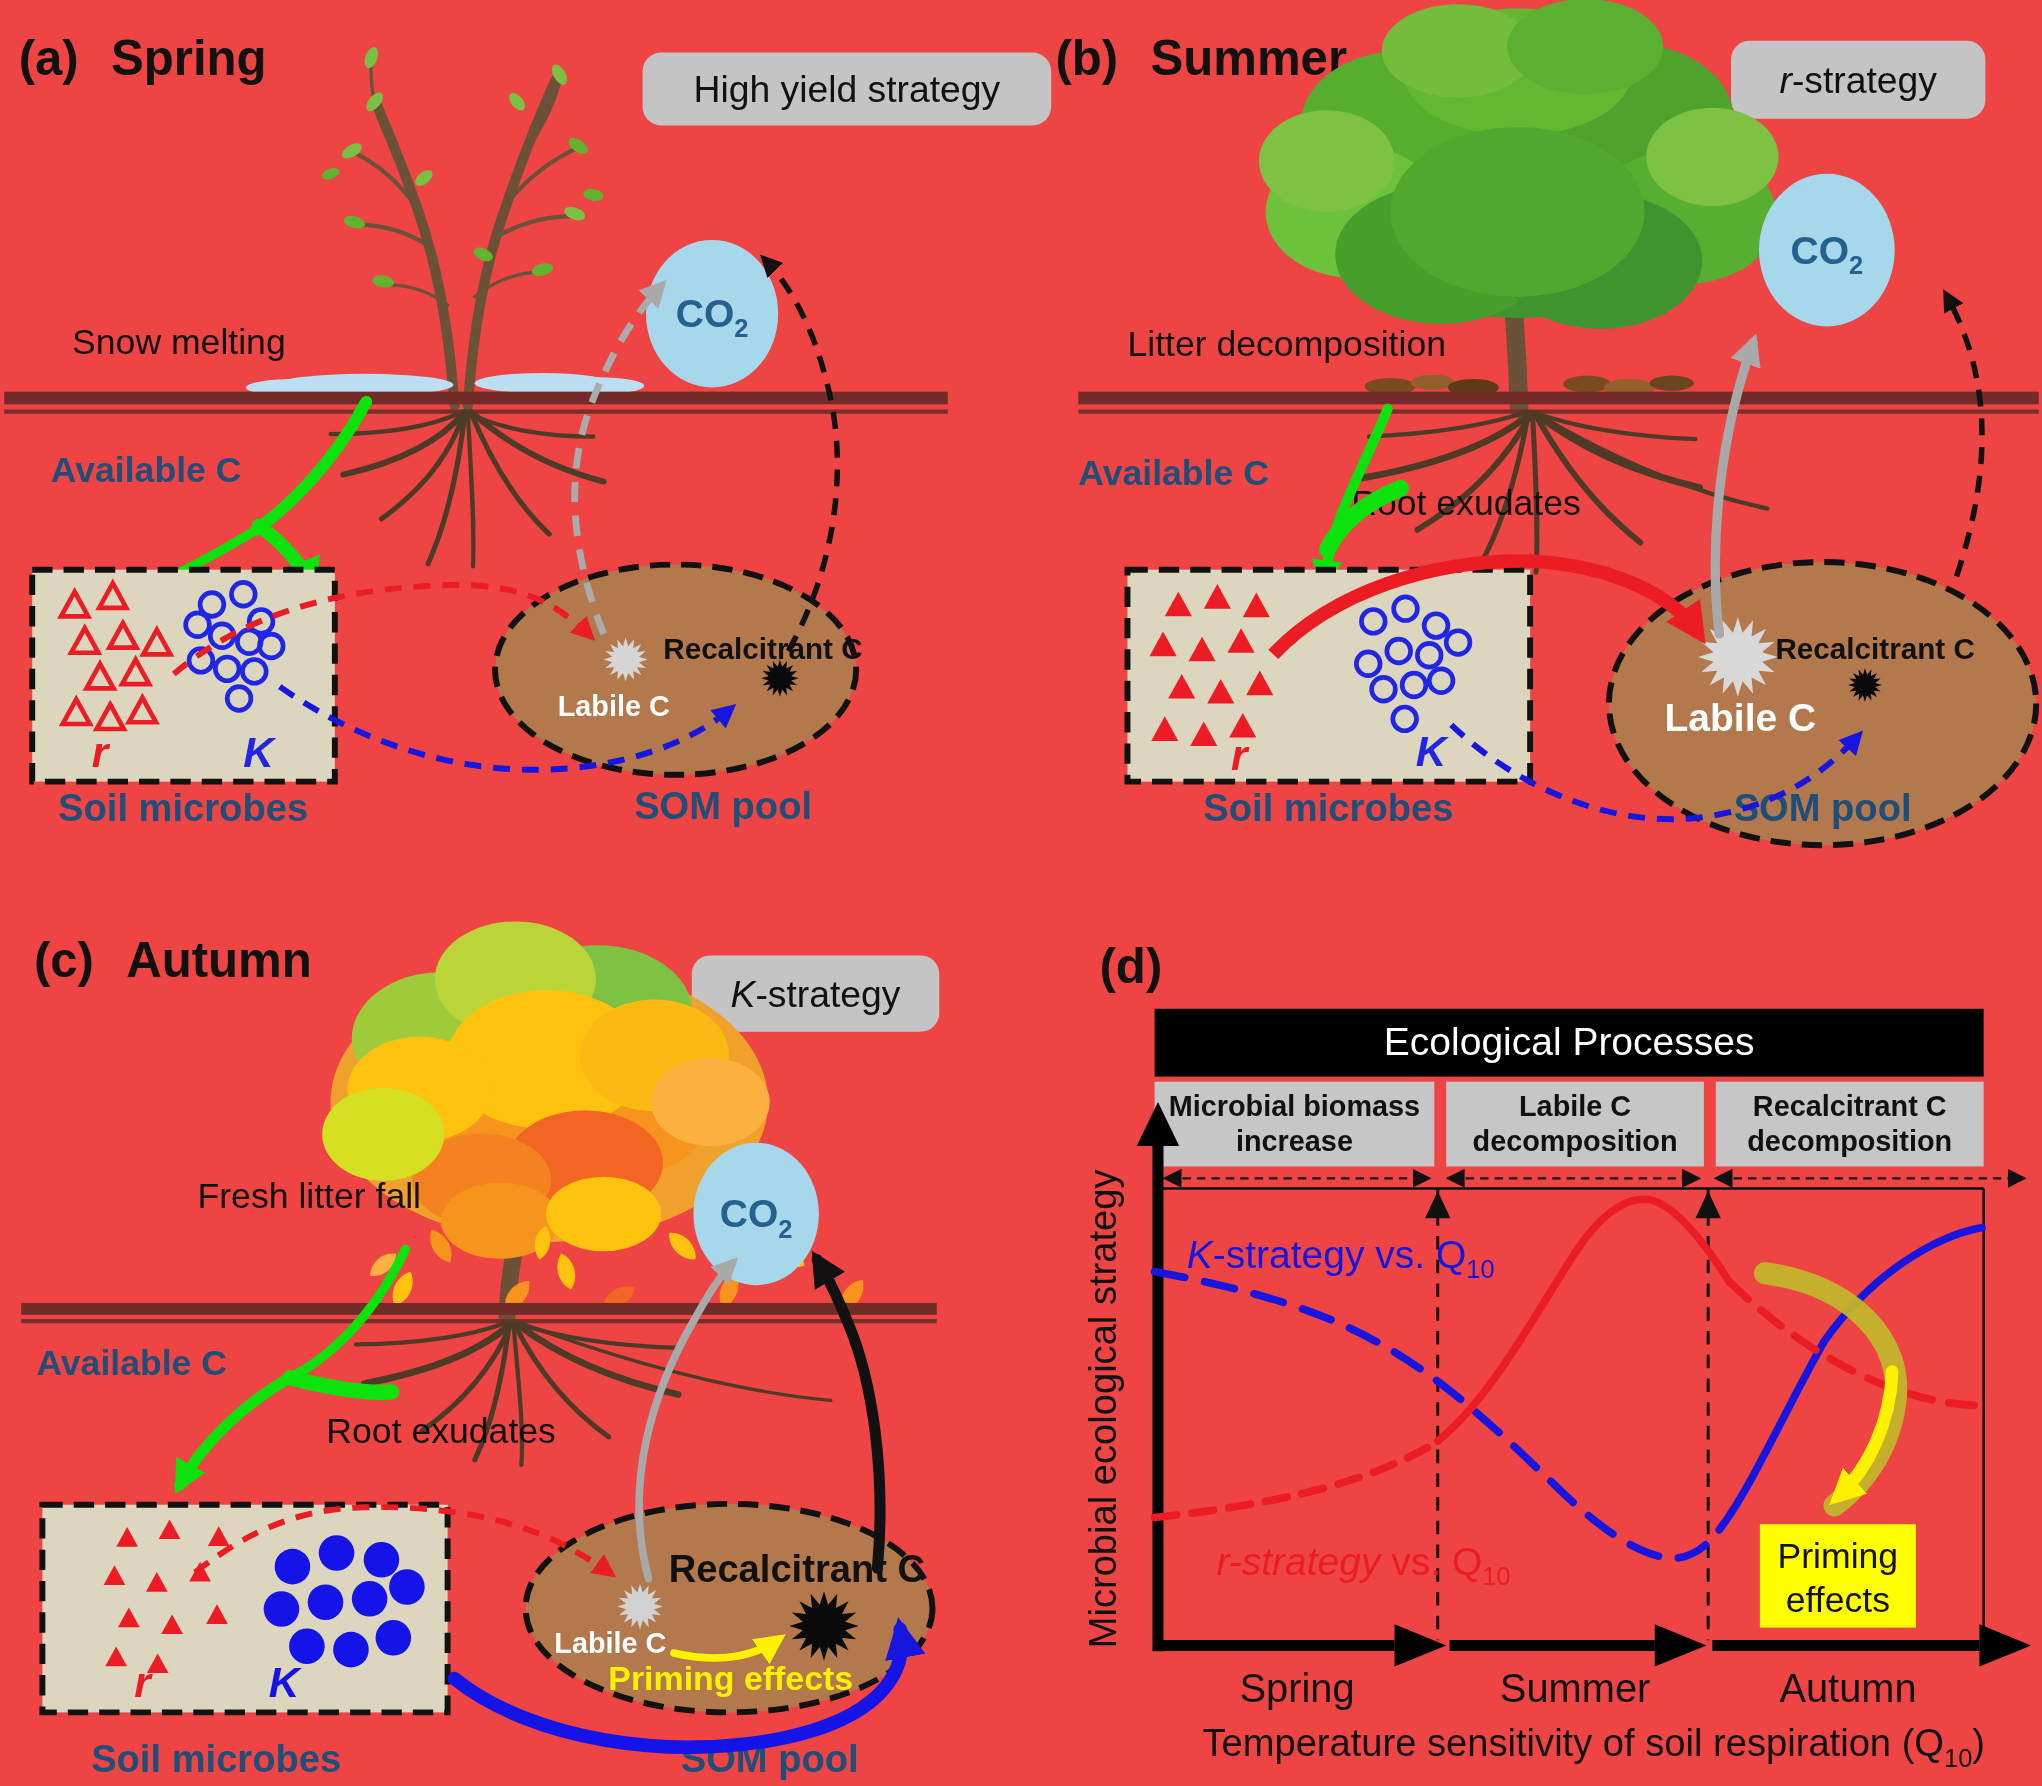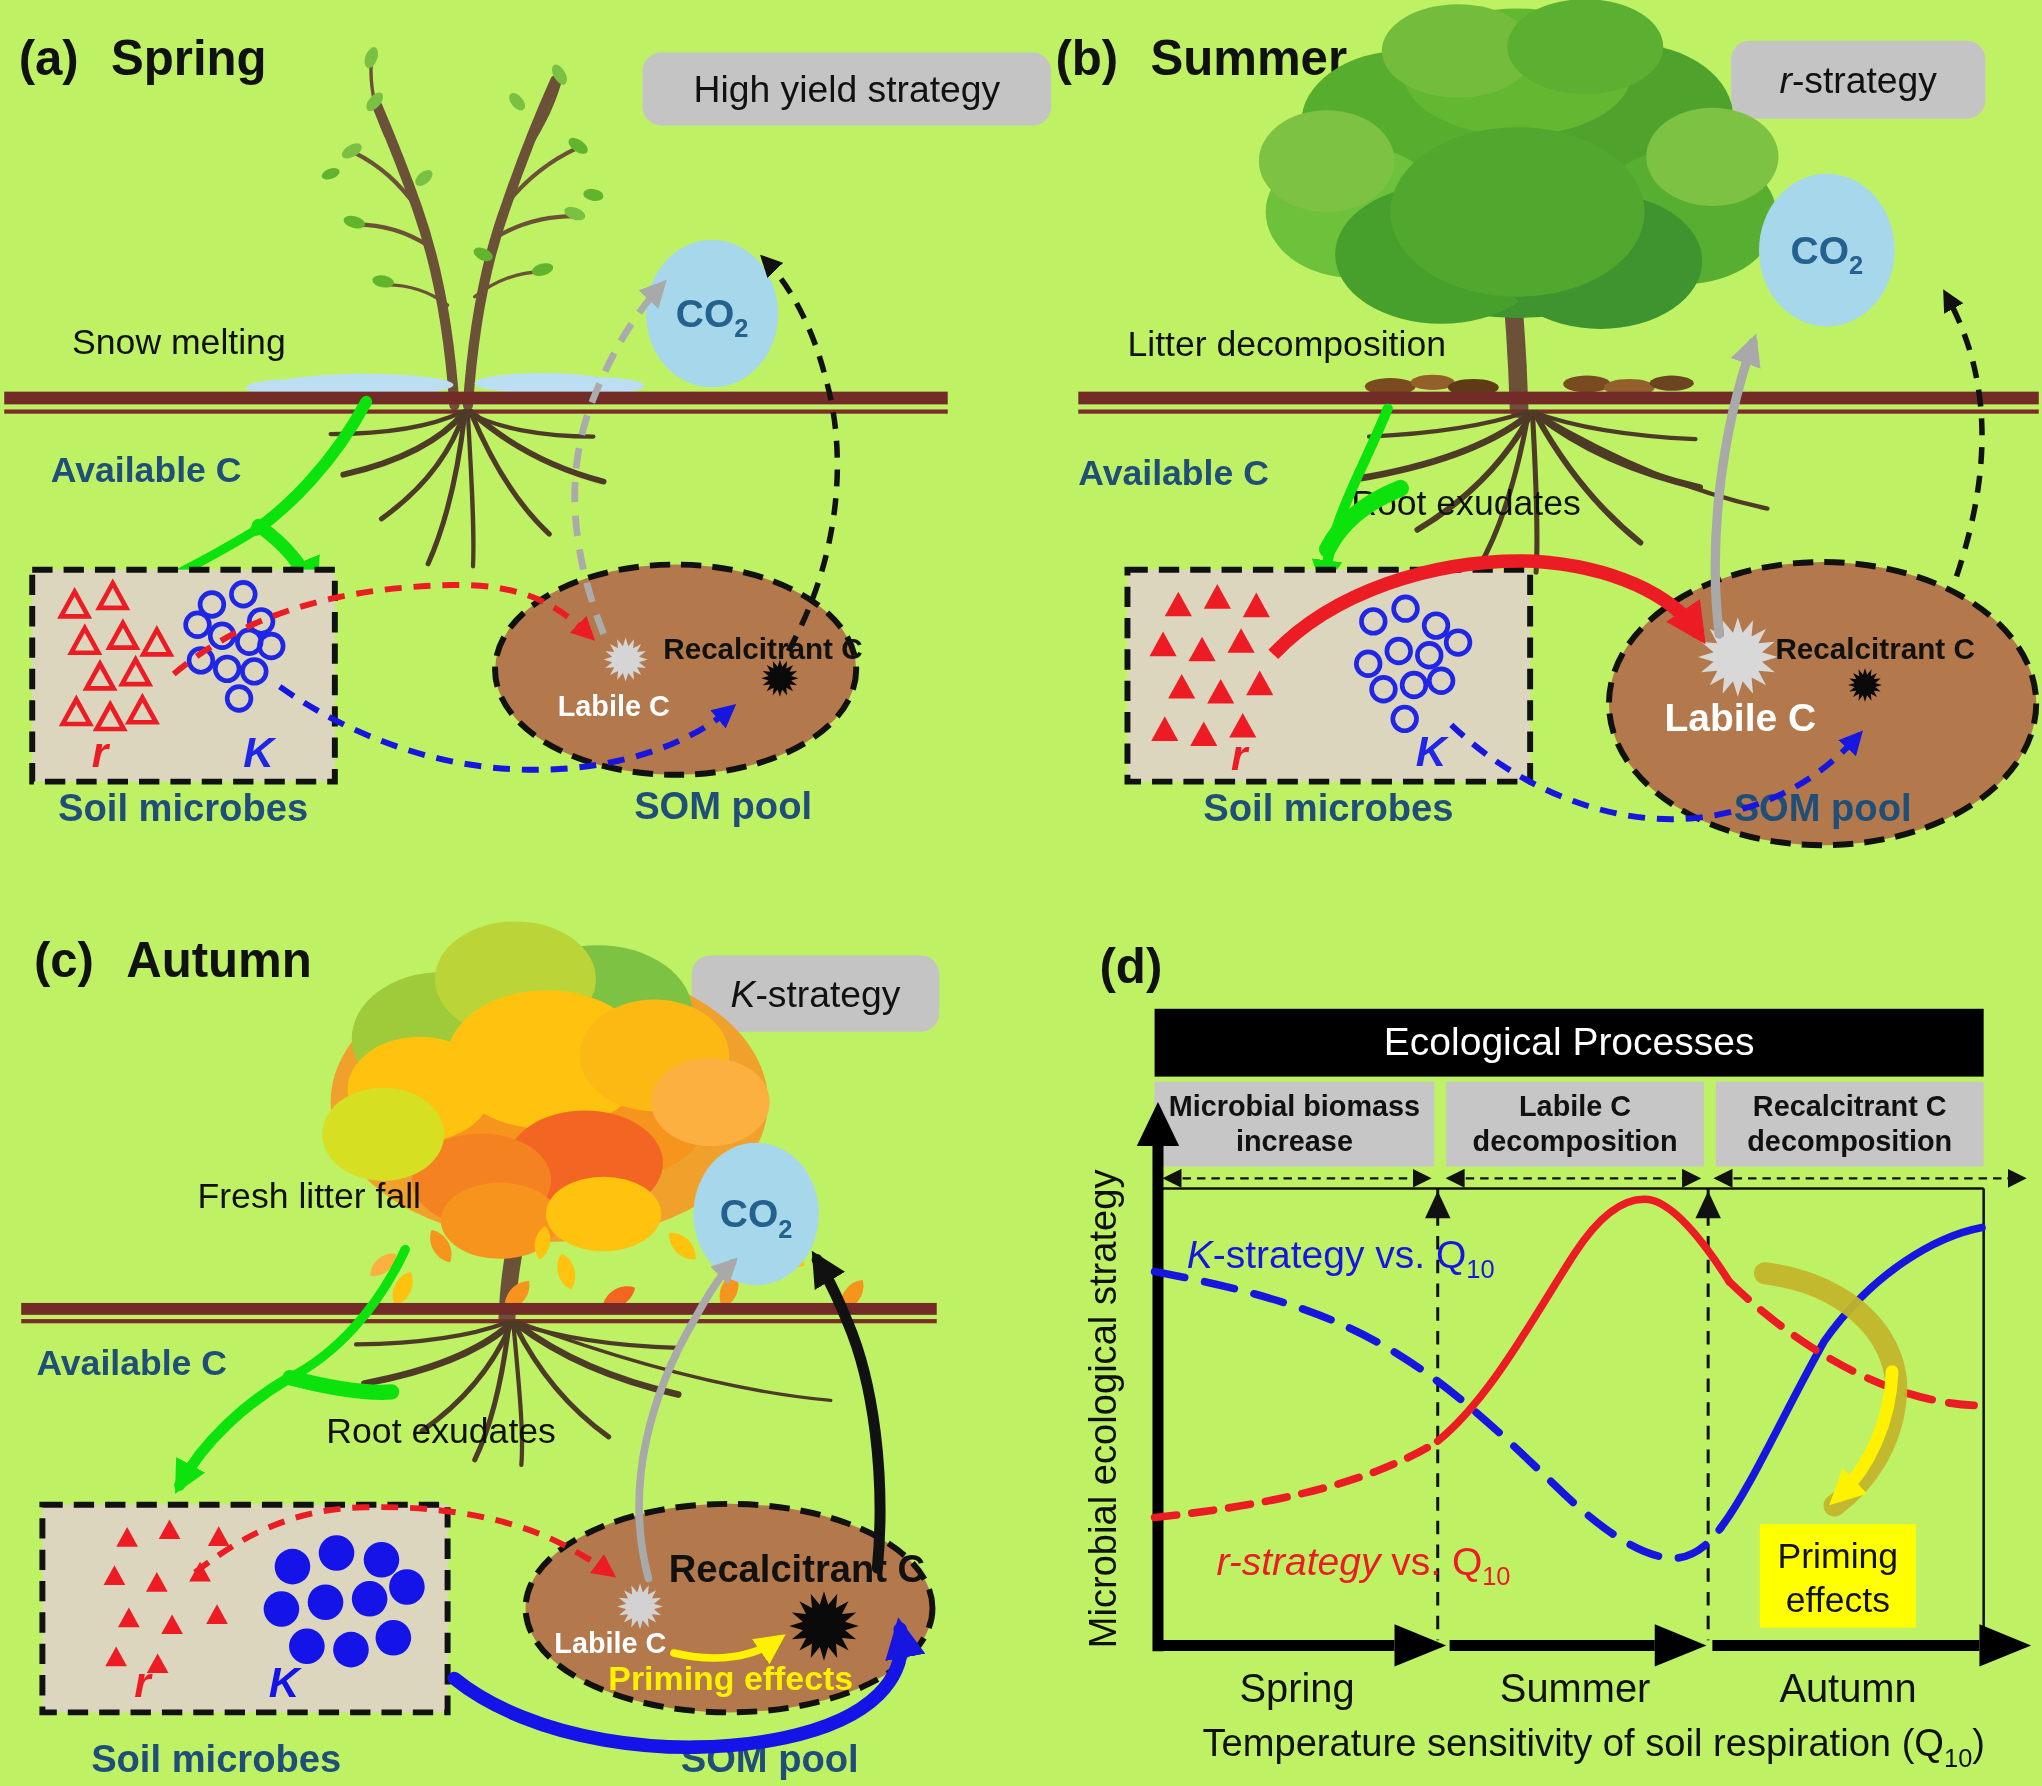--- a/index.html
+++ b/index.html
@@ -1,16 +1,16 @@
 <!DOCTYPE html>
 <html style="font-size:13.6px"><head>
 <meta charset="utf-8">
 <style>
   html,body{margin:0;padding:0;background:#fff;}
-  #fig{position:relative;width:2043px;height:1787px;background:#bef264;overflow:hidden;}
+  #fig{position:relative;width:2043px;height:1787px;background:#ef4444;overflow:hidden;}
   svg{position:absolute;left:0;top:0;}
   text{font-family:"Liberation Sans","DejaVu Sans",sans-serif;}
   .t-title{font-size:58px;font-weight:bold;fill:#111;}
   .t-badge{font-size:44px;fill:#111;}
   .t-ann{font-size:42px;fill:#111;}
   .t-navy{font-size:42px;font-weight:bold;fill:#1F4E79;}
   .t-pool{font-size:45px;font-weight:bold;fill:#1F4E79;}
   .t-co2{font-size:46px;font-weight:bold;fill:#24618E;}
   .t-rk{font-size:50px;font-weight:bold;font-style:italic;}
   .t-lab{font-size:34px;font-weight:bold;fill:#fff;}

